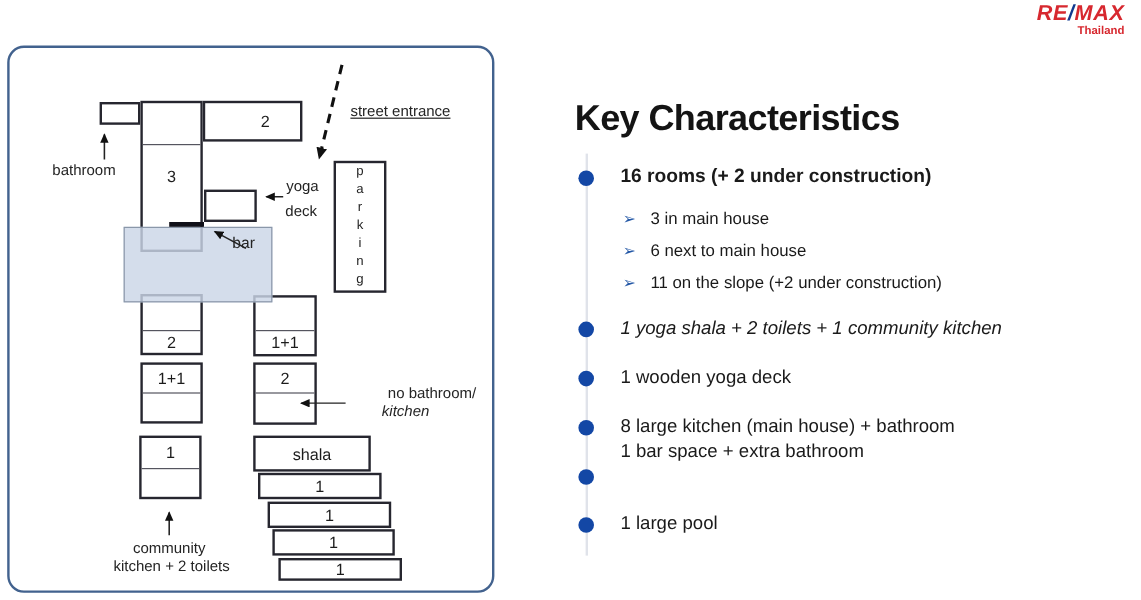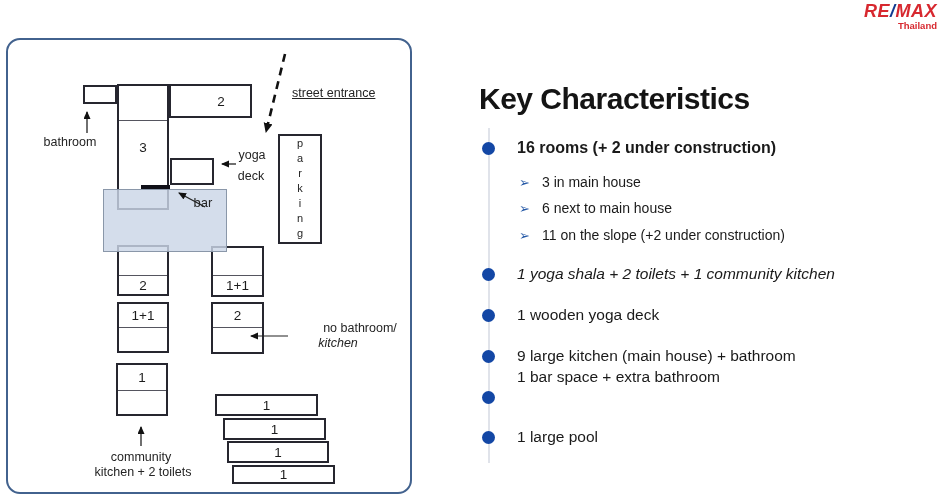--- a/index.html
+++ b/index.html
@@ -81,20 +81,21 @@
 
   <div class="pbox" style="left:203px;top:206px;width:53px;height:51px;">
     <div class="divider" style="top:27px;"></div>
     <div class="room-label" style="top:30px;">1+1</div>
   </div>
   <div class="pbox" style="left:203px;top:262px;width:53px;height:52px;">
     <div class="divider" style="top:23px;"></div>
     <div class="room-label" style="top:4px;">2</div>
   </div>
 
+  <div class="pbox room-center" style="left:203px;top:323px;width:98px;height:30px;">shala</div>
   <div class="pbox room-center" style="left:207px;top:354px;width:103px;height:22px;">1</div>
   <div class="pbox room-center" style="left:215px;top:378px;width:103px;height:22px;">1</div>
   <div class="pbox room-center" style="left:219px;top:401px;width:102px;height:22px;">1</div>
   <div class="pbox room-center" style="left:224px;top:425px;width:103px;height:19px;">1</div>
 
   <div class="bar-zone"></div>
   <div class="thick-line"></div>
 
   <div class="parking-box">
     <div class="parking-text">parking</div>
@@ -147,19 +148,19 @@
 <span class="sarrow" style="top:228px;">➢</span>
 <span class="stext" style="top:227px;">11 on the slope (+2 under construction)</span>
 
 <span class="bdot" style="top:268px;"></span>
 <span class="btext" style="top:265px;font-style:italic;">1 yoga shala + 2 toilets + 1 community kitchen</span>
 
 <span class="bdot" style="top:309px;"></span>
 <span class="btext" style="top:306px;">1 wooden yoga deck</span>
 
 <span class="bdot" style="top:350px;"></span>
-<span class="btext" style="top:347px;">9 large kitchen (main house) + bathroom</span>
+<span class="btext" style="top:347px;">8 large kitchen (main house) + bathroom</span>
 
 <span class="bdot" style="top:391px;"></span>
 <span class="btext" style="top:368px;">1 bar space + extra bathroom</span>
 
 <span class="bdot" style="top:431px;"></span>
 <span class="btext" style="top:428px;">1 large pool</span>
 
 </body></html>

